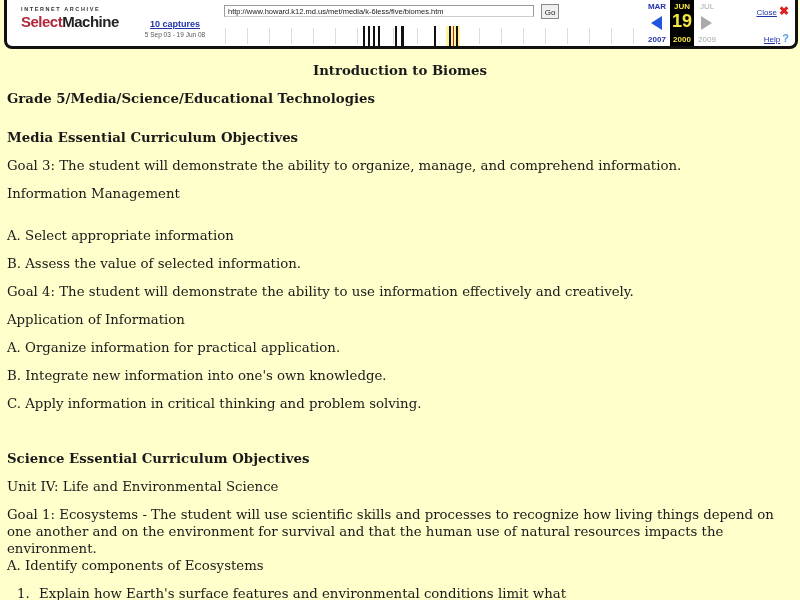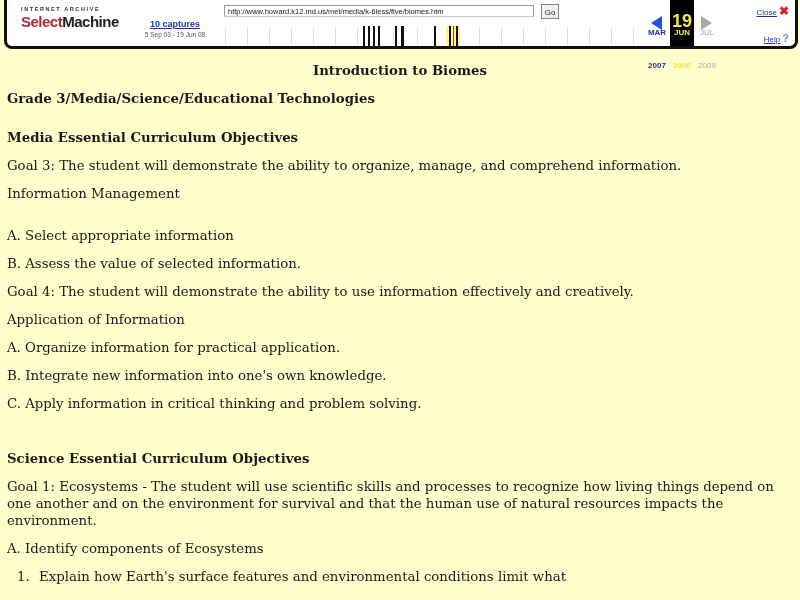--- a/index.html
+++ b/index.html
@@ -34,21 +34,21 @@
   .wb-go {
     position: absolute; left: 534px; top: 4px; width: 18px; height: 15px;
     border: 1px solid #888; background: #f0f0f0; font-size: 8px; line-height: 15px; text-align: center; box-sizing: border-box;
   }
   .wb-spark { position: absolute; left: 210px; top: 26px; width: 420px; height: 20px; }
   .wb-spark .tick { position: absolute; top: 2px; width: 1px; height: 16px; background: #ddd; }
   .wb-spark .cap { position: absolute; top: 0; width: 2px; height: 20px; background: #111; }
   .wb-spark .cur { position: absolute; top: 0; width: 14px; height: 20px; background: #fff29a; }
   .wb-spark .redline { position: absolute; top: 0; width: 1px; height: 20px; background: #cc2222; }
   .wb-months { position: absolute; left: 636px; top: 0; width: 80px; height: 46px; }
-  .wb-months .m { position: absolute; font-size: 8px; font-weight: bold; width: 24px; text-align: center; margin-top: 26px; }
+  .wb-months .m { position: absolute; font-size: 8px; font-weight: bold; width: 24px; text-align: center; }
   .wb-months .cur-col { position: absolute; left: 27px; top: 0; width: 24px; height: 46px; background: #000; }
   .wb-close { position: absolute; right: 6px; top: 4px; font-size: 8px; }
   .wb-close a, .wb-help a { color: #2233aa; text-decoration: underline; }
   .wb-close .x { color: #dd2020; font-weight: bold; font-size: 12px; margin-left: 2px; }
   .wb-help { position: absolute; right: 6px; top: 32px; font-size: 8px; }
   .wb-help .q { color: #5aa0dd; font-weight: bold; font-size: 11px; margin-left: 2px; }
 
   
   .doc { position: absolute; left: 7px; top: 62px; width: 786px; font-size: 13.3px; }
   .doc p { margin: 0; line-height: 17px; }
@@ -122,32 +122,33 @@
   <div class="wb-close">
     <a>Close</a><span class="x">✖</span>
   </div>
   <div class="wb-help">
     <a>Help</a><span class="q">?</span>
   </div>
 </div>
 
 <div class="doc">
   <p class="title">Introduction to Biomes</p>
-  <p class="bold" style="margin-top:11px">Grade 3/Media/Science/Educational Technologies</p>
+  <p class="bold" style="margin-top:11px">Grade 5/Media/Science/Educational Technologies</p>
 
   <p class="bold" style="margin-top:22px">Media Essential Curriculum Objectives</p>
   <p style="margin-top:11px">Goal 3: The student will demonstrate the ability to organize, manage, and comprehend information.</p>
   <p style="margin-top:11px">Information Management</p>
   <p style="margin-top:25px">A. Select appropriate information</p>
   <p style="margin-top:11px">B. Assess the value of selected information.</p>
   <p style="margin-top:11px">Goal 4: The student will demonstrate the ability to use information effectively and creatively.</p>
   <p style="margin-top:11px">Application of Information</p>
   <p style="margin-top:11px">A. Organize information for practical application.</p>
   <p style="margin-top:11px">B. Integrate new information into one's own knowledge.</p>
   <p style="margin-top:11px">C. Apply information in critical thinking and problem solving.</p>
 
   <p class="bold" style="margin-top:38px">Science Essential Curriculum Objectives</p>
+  <p style="margin-top:11px">Unit IV: Life and Environmental Science</p>
   <p style="margin-top:11px">Goal 1: Ecosystems - The student will use scientific skills and processes to recognize how living things depend on one another and on the environment for survival and that the human use of natural resources impacts the environment.</p>
-  <p style="margin-top:11px">A. Identify components of Ecosystems</p>
+  <p style="">A. Identify components of Ecosystems</p>
   <ol style="margin-top:11px">
     <li>Explain how Earth's surface features and environmental conditions limit what</li>
   </ol>
 </div>
 
 </body></html>

